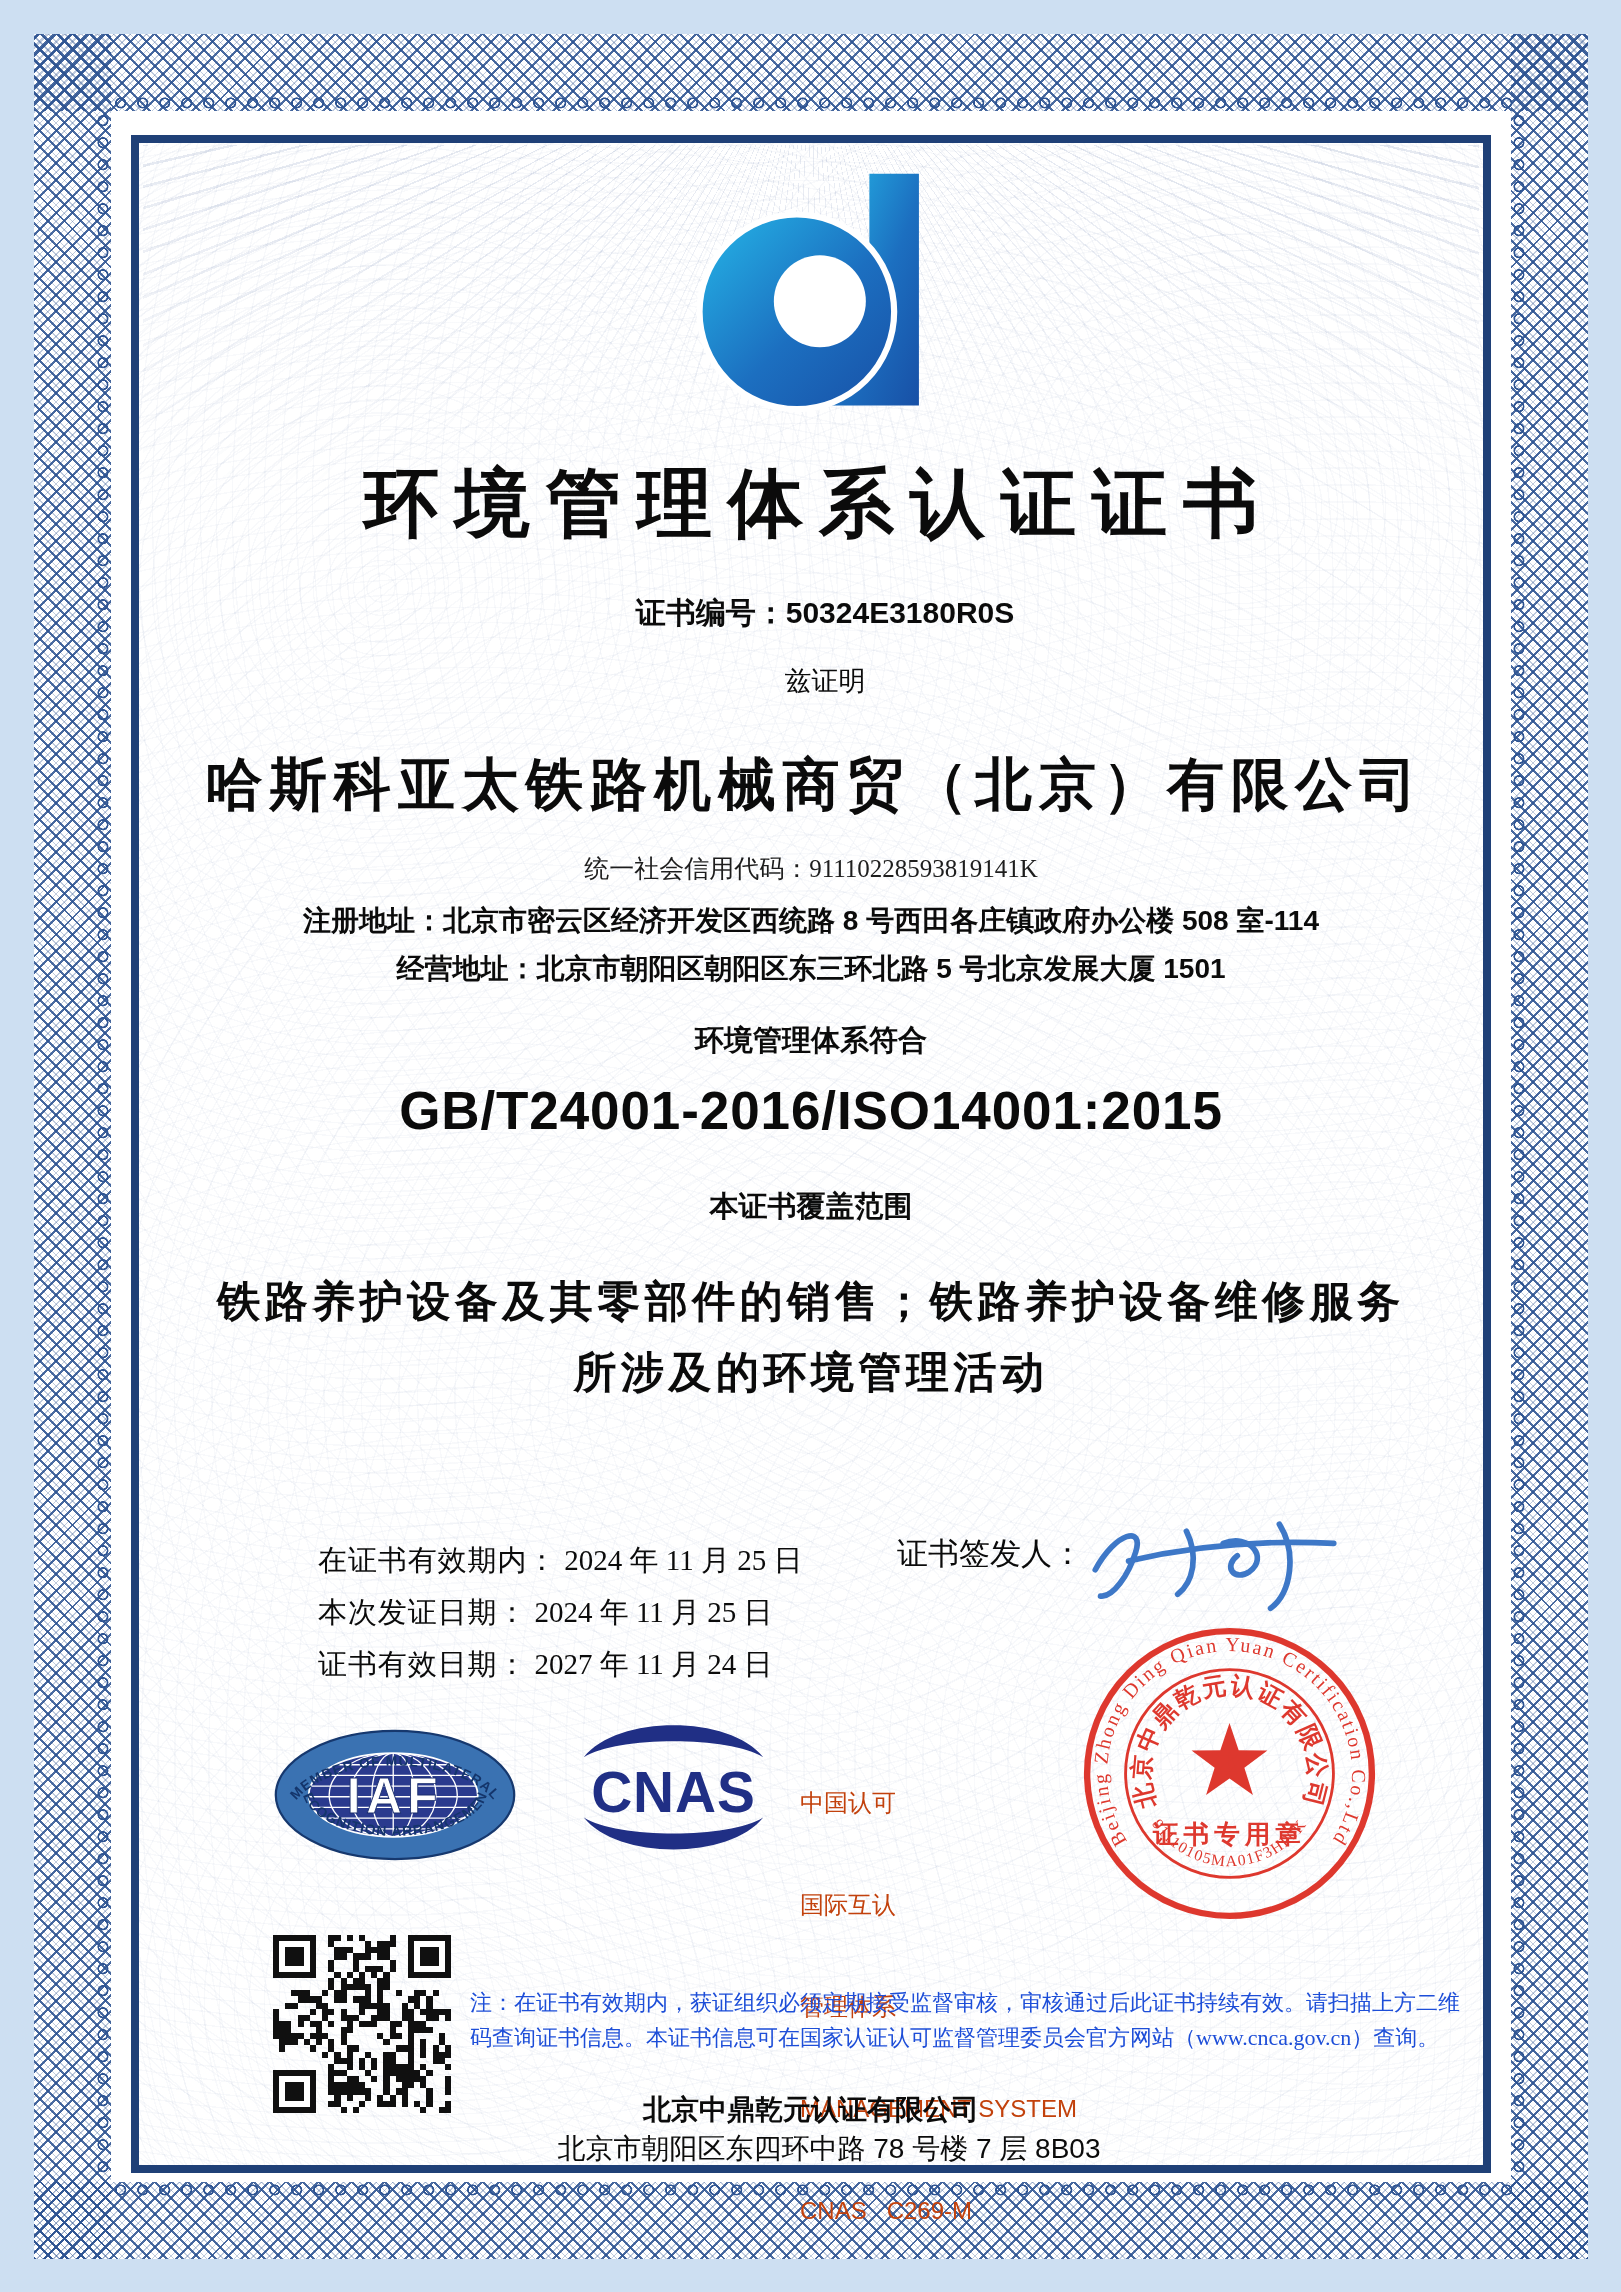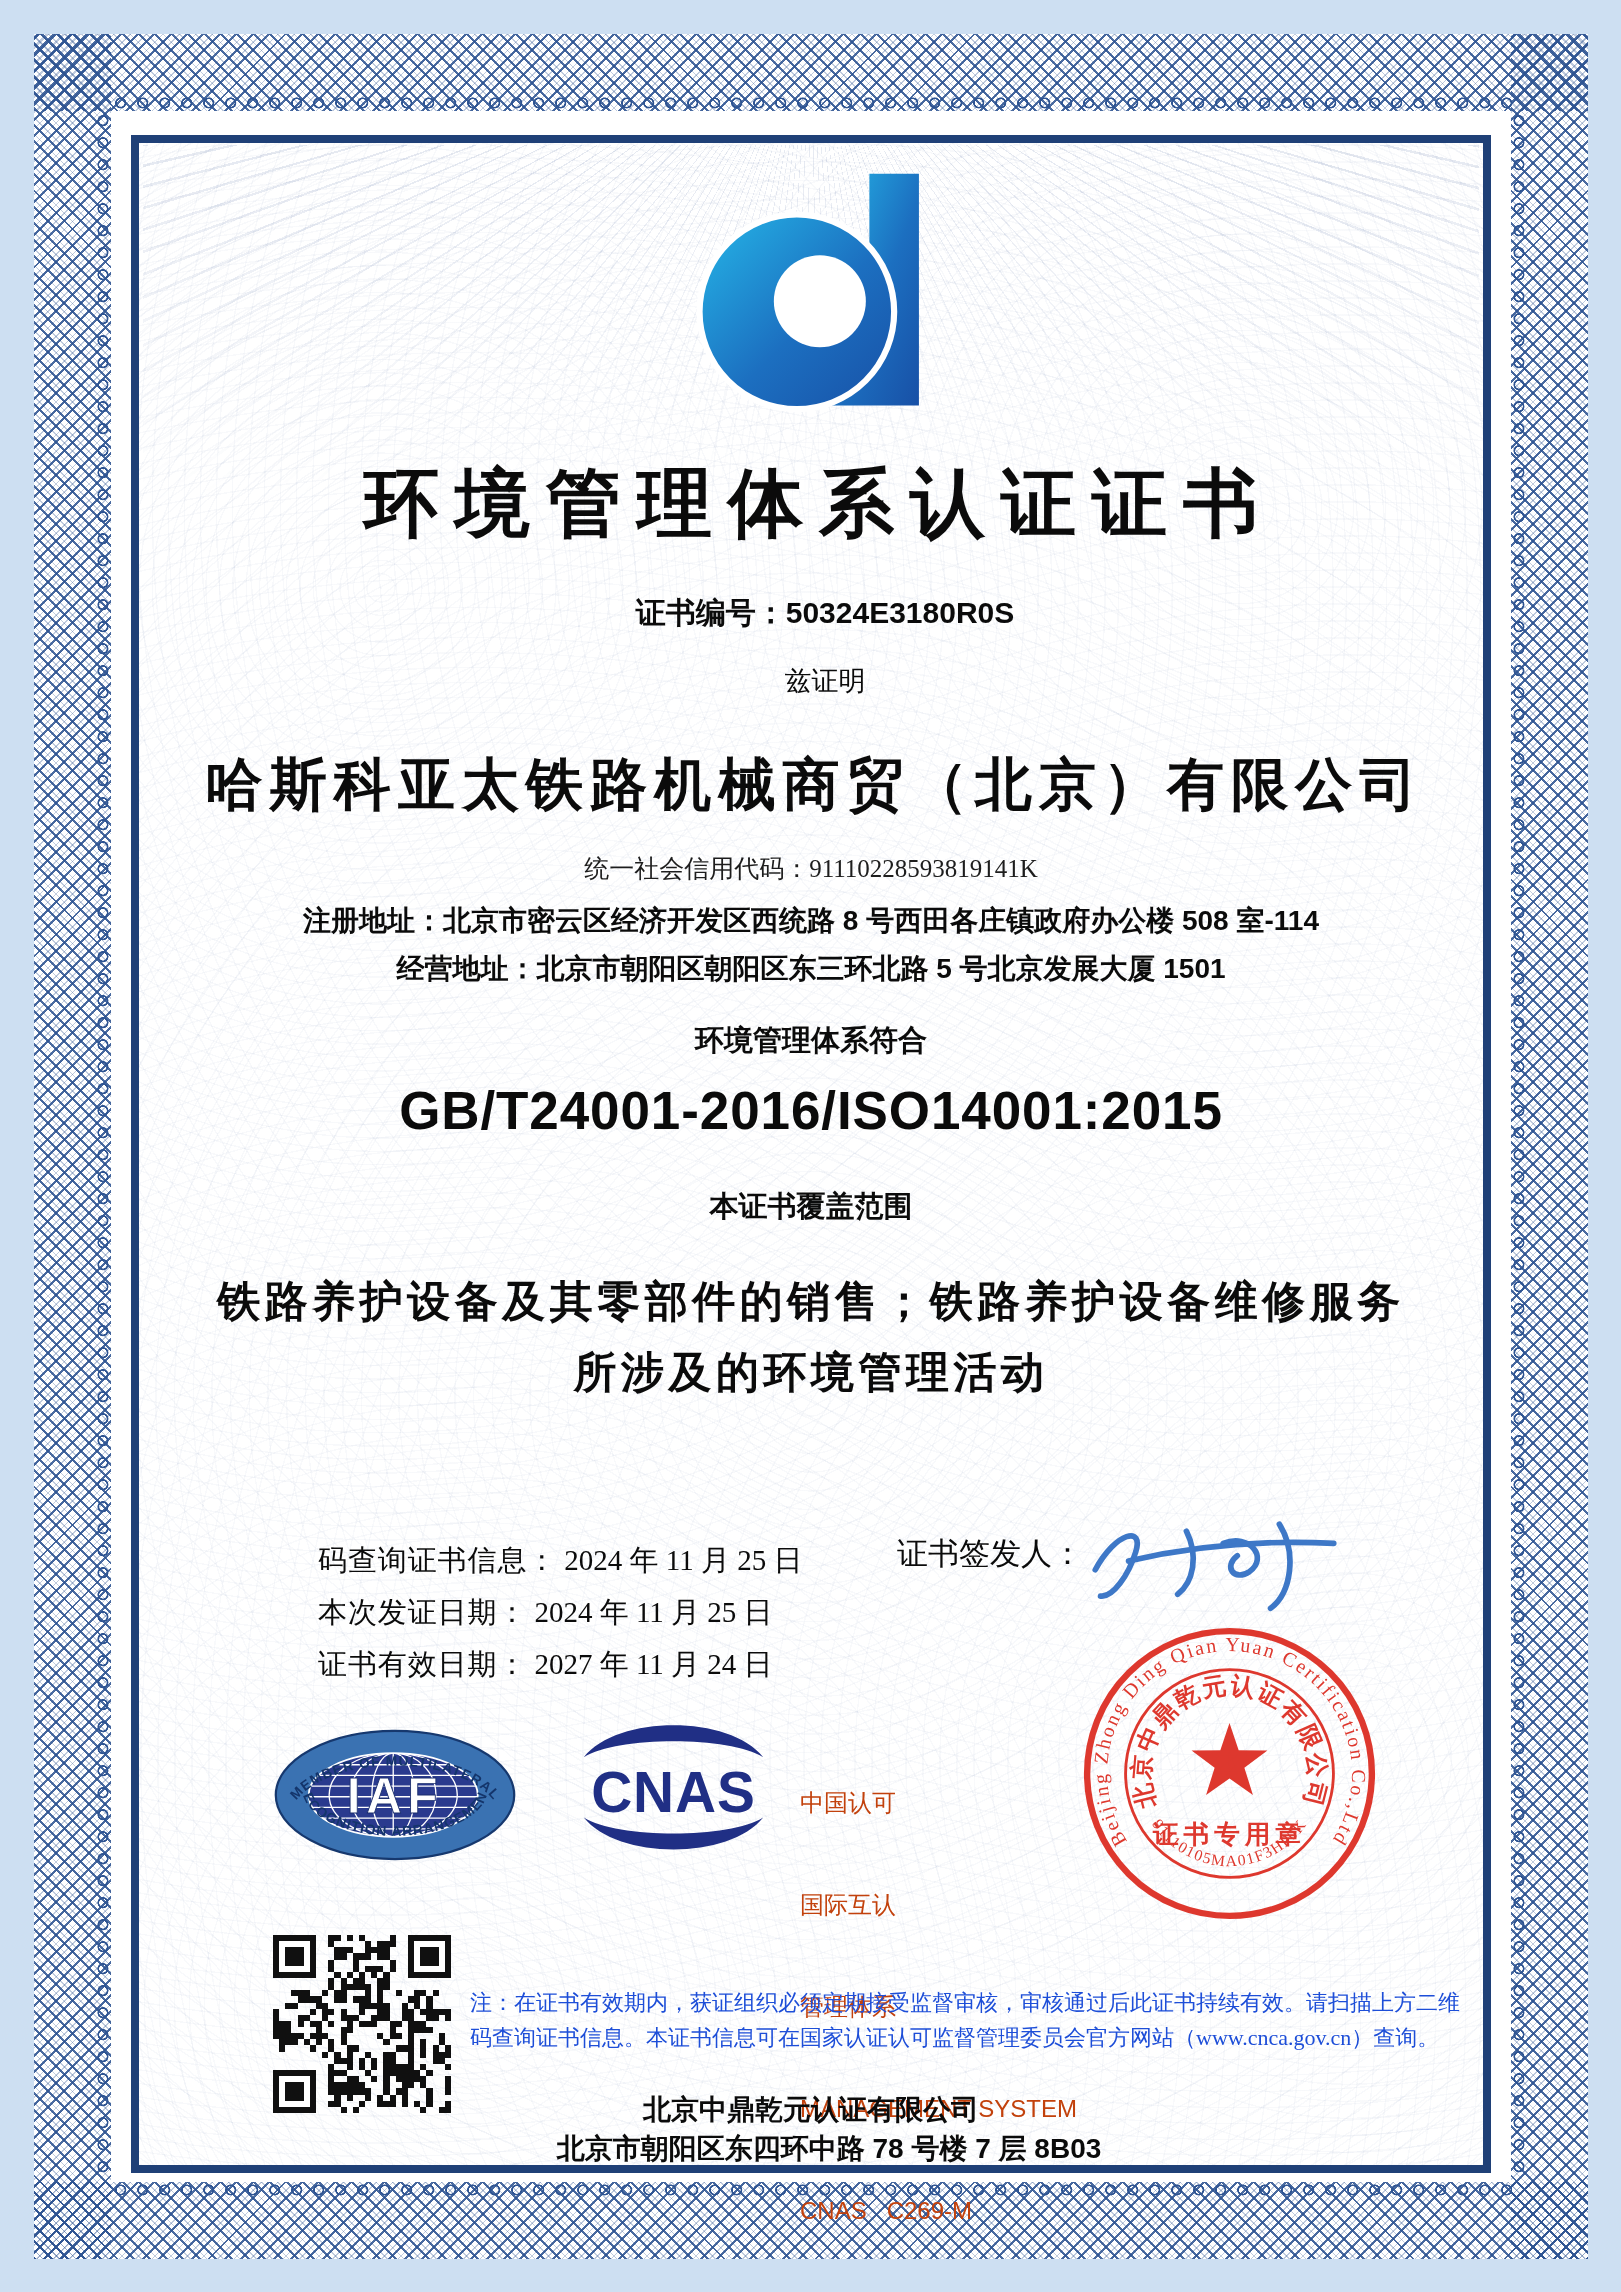--- a/index.html
+++ b/index.html
@@ -69,21 +69,21 @@
   
   .dates{left:318px;top:1534px;font-family:"Liberation Serif",serif;font-size:29px;line-height:52px;white-space:nowrap;}
   .dates .lbl{letter-spacing:0.9px;}
   .dates .val{margin-left:7.1px;}
   .signer{left:897px;top:1533px;font-family:"Liberation Serif",serif;font-size:31px;white-space:nowrap;}
   
   .acctext{left:800px;top:1718px;font-size:24px;line-height:34px;color:#c2410c;white-space:pre;}
   
   .note{left:470px;top:1985px;width:1025px;font-family:"Liberation Serif",serif;font-size:22px;line-height:35px;color:#1d4ed8;}
   .footco{top:2091px;font-size:28px;font-weight:600;}
-  .footaddr{top:2130px;font-size:28px;font-weight:700;padding-left:36px;}
+  .footaddr{top:2130px;font-size:28px;font-weight:400;padding-left:36px;}
   svg{display:block;}
   .seal-svg{opacity:.93;}
 </style>
 </head>
 <body>
 
 <div class="paper"></div>
 <div class="lat lat-top"></div>
 <div class="lat lat-bottom"></div>
 <div class="lat lat-left"></div>
@@ -120,21 +120,21 @@
 <div class="abs ctr addr1">注册地址：北京市密云区经济开发区西统路 8 号西田各庄镇政府办公楼 508 室-114</div>
 <div class="abs ctr addr2">经营地址：北京市朝阳区朝阳区东三环北路 5 号北京发展大厦 1501</div>
 <div class="abs ctr conform">环境管理体系符合</div>
 <div class="abs ctr standard">GB/T24001-2016/ISO14001:2015</div>
 <div class="abs ctr scopelabel">本证书覆盖范围</div>
 <div class="abs ctr scope1">铁路养护设备及其零部件的销售；铁路养护设备维修服务</div>
 <div class="abs ctr scope2">所涉及的环境管理活动</div>
 
 <div class="abs dates">
   <div>
-    <span class="lbl">码查询证书信息：</span><span class="val">2024 年 11 月 25 日</span>
+    <span class="lbl">在证书有效期内：</span><span class="val">2024 年 11 月 25 日</span>
   </div>
   <div>
     <span class="lbl">本次发证日期：</span><span class="val">2024 年 11 月 25 日</span>
   </div>
   <div>
     <span class="lbl">证书有效日期：</span><span class="val">2027 年 11 月 24 日</span>
   </div>
 </div>
 
 <div class="abs signer">证书签发人：</div>

